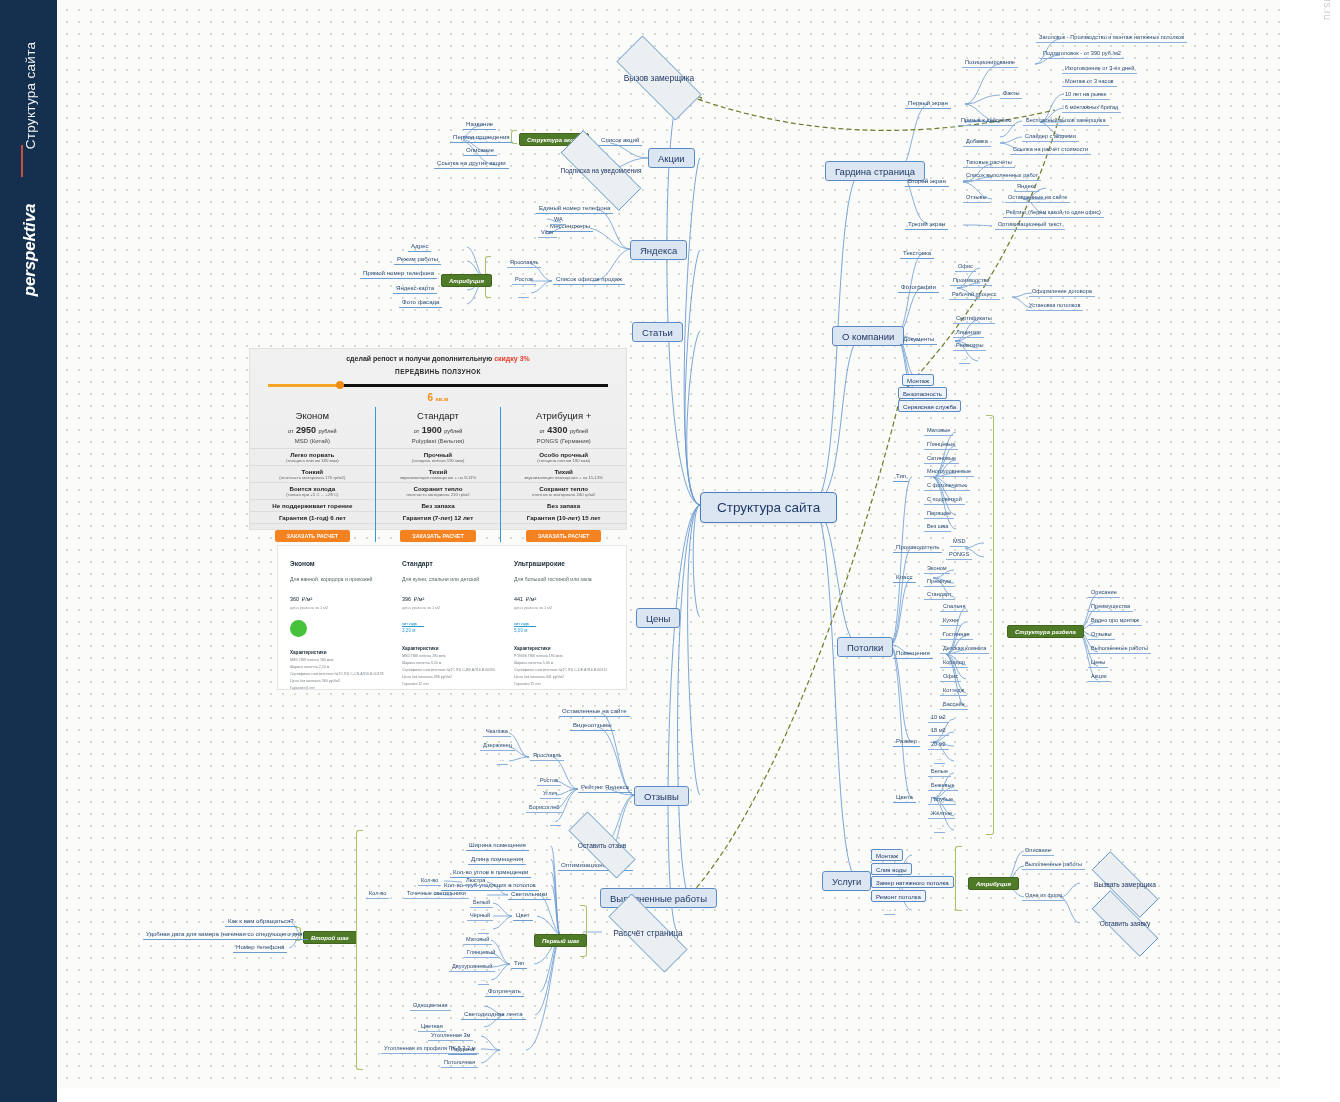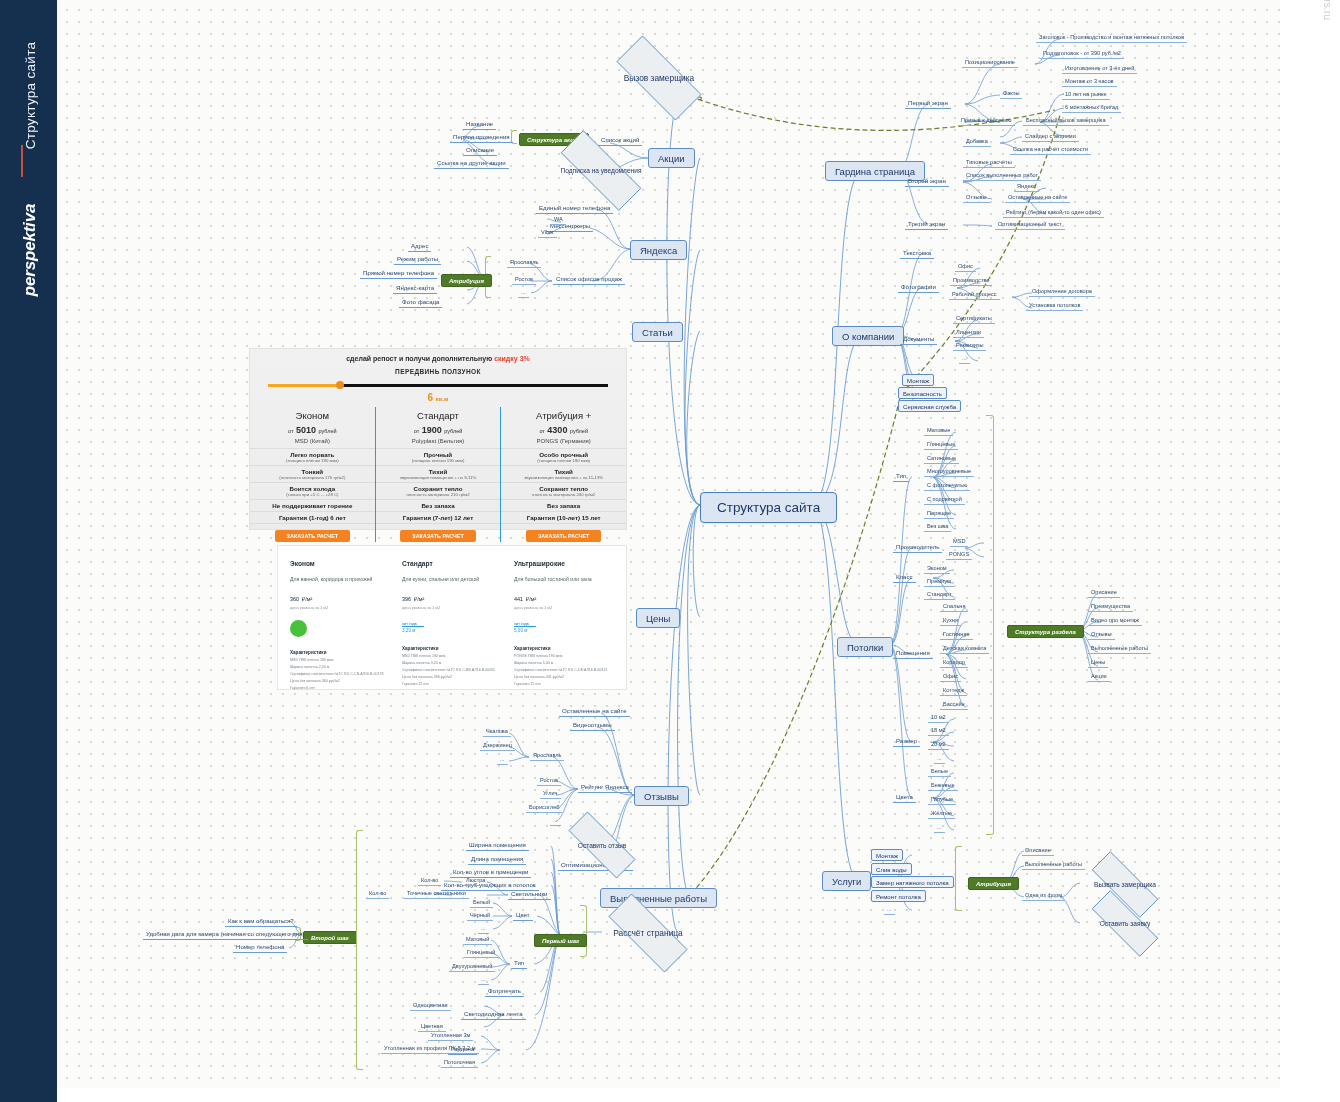--- a/index.html
+++ b/index.html
@@ -567,21 +567,21 @@
   </div>
   <div class="s1-area">
     <span>6</span>
     <small>кв.м</small>
   </div>
   <div class="s1-cols">
     <div class="s1-col">
       <div class="s1-tier">Эконом</div>
       <div class="s1-price">
         <span class="pre">от</span>
-        <span>5010</span>
+        <span>2950</span>
         <span class="cur">рублей</span>
       </div>
       <div class="s1-brand">MSD (Китай)</div>
       <div class="s1-row">
           <b>Легко порвать</b>
           <span>(толщина плёнки 180 мкм)</span>
         </div>
       <div class="s1-row">
           <b>Тонкий</b>
           <span>(плотность материала 170 гр/м2)</span>

